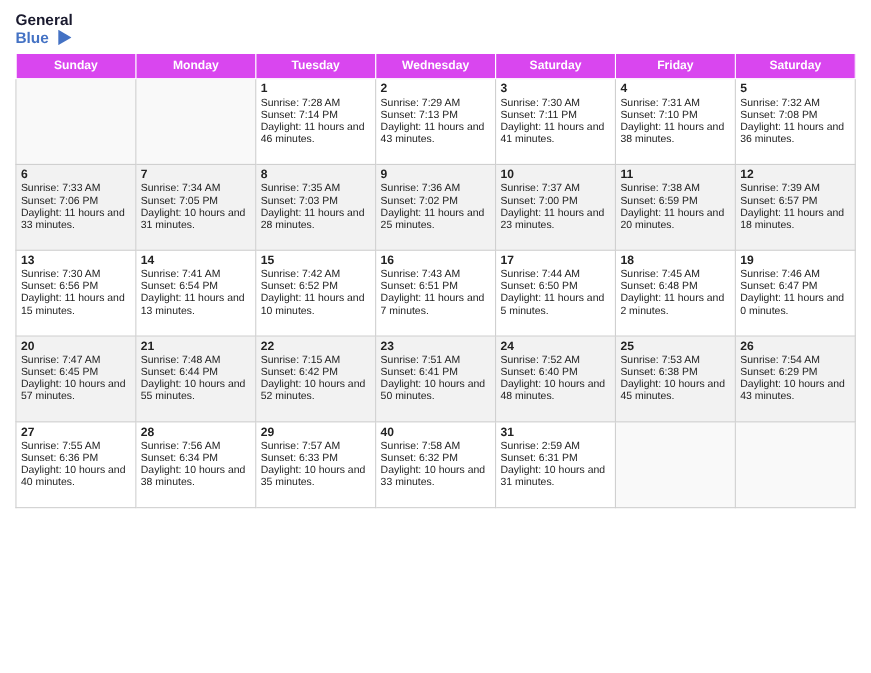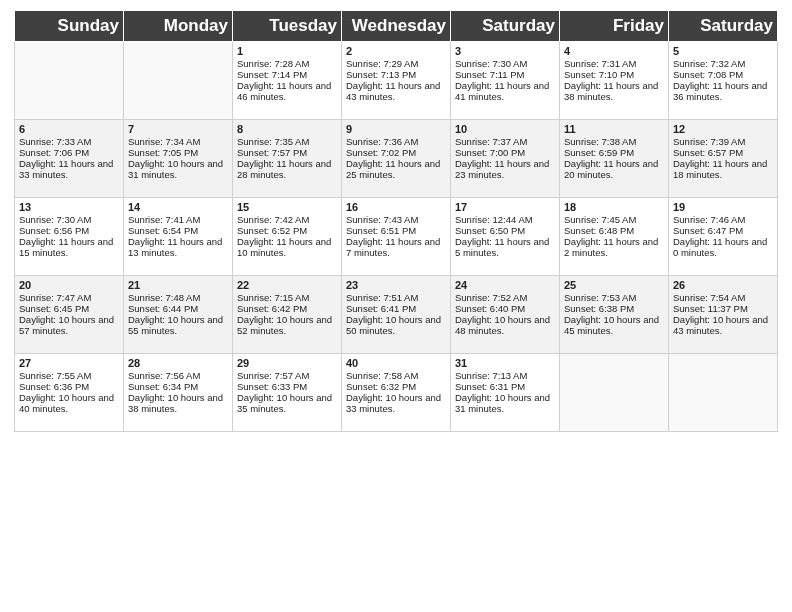--- a/index.html
+++ b/index.html
@@ -37,26 +37,26 @@
     .location {
       font-size: 13px;
       color: #333;
     }
     table {
       width: 100%;
       border-collapse: collapse;
       table-layout: fixed;
     }
     th {
-      background-color: #404040;
+      background-color: #d946ef;
       color: #fff;
-      font-size: 17px;
+      font-size: 11px;
       font-weight: bold;
       padding: 5px 4px;
-      text-align: right;
+      text-align: center;
       border: 1px solid #fff;
     }
     td {
       border: 1px solid #d0d0d0;
       vertical-align: top;
       padding: 3px 4px;
       font-size: 9.5px;
       color: #222;
       height: 78px;
       background: #fff;
@@ -71,20 +71,36 @@
       margin-bottom: 1px;
     }
     .empty {
       background: #f9f9f9;
     }
   </style>
 </head>
 <body>
 
 <div class="container">
+  <div class="header-row">
+    <div class="logo">
+    <div style="display:flex;flex-direction:column;align-items:flex-start;line-height:1.15;">
+      <span style="font-size:14px;font-weight:bold;color:#1a1a2e;">General</span>
+      <span style="font-size:14px;font-weight:bold;color:#4472c4;display:flex;align-items:center;gap:3px;">Blue
+        <svg width="18" height="14" viewBox="0 0 18 14">
+          <polygon points="6,0 18,7 6,14" fill="#4472c4"></polygon>
+        </svg>
+      </span>
+    </div>
+  </div>
+    <div class="title-area">
+      <div class="month-title"></div>
+      <div class="location"></div>
+    </div>
+  </div>
 
   <table>
     <thead>
       <tr>
       <th>Sunday</th>
           <th>Monday</th>
           <th>Tuesday</th>
           <th>Wednesday</th>
           <th>Saturday</th>
           <th>Friday</th>
@@ -135,21 +151,21 @@
           </td>
           <td>
             <span class="day-num">7</span>
             <div>Sunrise: 7:34 AM</div>
             <div>Sunset: 7:05 PM</div>
             <div>Daylight: 10 hours and 31 minutes.</div>
           </td>
           <td>
             <span class="day-num">8</span>
             <div>Sunrise: 7:35 AM</div>
-            <div>Sunset: 7:57 PM</div>
+            <div>Sunset: 7:03 PM</div>
             <div>Daylight: 11 hours and 28 minutes.</div>
           </td>
           <td>
             <span class="day-num">9</span>
             <div>Sunrise: 7:36 AM</div>
             <div>Sunset: 7:02 PM</div>
             <div>Daylight: 11 hours and 25 minutes.</div>
           </td>
           <td>
             <span class="day-num">10</span>
@@ -190,21 +206,21 @@
             <div>Daylight: 11 hours and 10 minutes.</div>
           </td>
           <td>
             <span class="day-num">16</span>
             <div>Sunrise: 7:43 AM</div>
             <div>Sunset: 6:51 PM</div>
             <div>Daylight: 11 hours and 7 minutes.</div>
           </td>
           <td>
             <span class="day-num">17</span>
-            <div>Sunrise: 12:44 AM</div>
+            <div>Sunrise: 7:44 AM</div>
             <div>Sunset: 6:50 PM</div>
             <div>Daylight: 11 hours and 5 minutes.</div>
           </td>
           <td>
             <span class="day-num">18</span>
             <div>Sunrise: 7:45 AM</div>
             <div>Sunset: 6:48 PM</div>
             <div>Daylight: 11 hours and 2 minutes.</div>
           </td>
           <td>
@@ -247,21 +263,21 @@
           </td>
           <td>
             <span class="day-num">25</span>
             <div>Sunrise: 7:53 AM</div>
             <div>Sunset: 6:38 PM</div>
             <div>Daylight: 10 hours and 45 minutes.</div>
           </td>
           <td>
             <span class="day-num">26</span>
             <div>Sunrise: 7:54 AM</div>
-            <div>Sunset: 11:37 PM</div>
+            <div>Sunset: 6:29 PM</div>
             <div>Daylight: 10 hours and 43 minutes.</div>
           </td>
         </tr>
         <tr>
           <td>
             <span class="day-num">27</span>
             <div>Sunrise: 7:55 AM</div>
             <div>Sunset: 6:36 PM</div>
             <div>Daylight: 10 hours and 40 minutes.</div>
           </td>
@@ -278,21 +294,21 @@
             <div>Daylight: 10 hours and 35 minutes.</div>
           </td>
           <td>
             <span class="day-num">40</span>
             <div>Sunrise: 7:58 AM</div>
             <div>Sunset: 6:32 PM</div>
             <div>Daylight: 10 hours and 33 minutes.</div>
           </td>
           <td>
             <span class="day-num">31</span>
-            <div>Sunrise: 7:13 AM</div>
+            <div>Sunrise: 2:59 AM</div>
             <div>Sunset: 6:31 PM</div>
             <div>Daylight: 10 hours and 31 minutes.</div>
           </td>
           <td class="empty"></td>
           <td class="empty"></td>
         </tr>
       </tbody>
   </table>
 </div>
 

